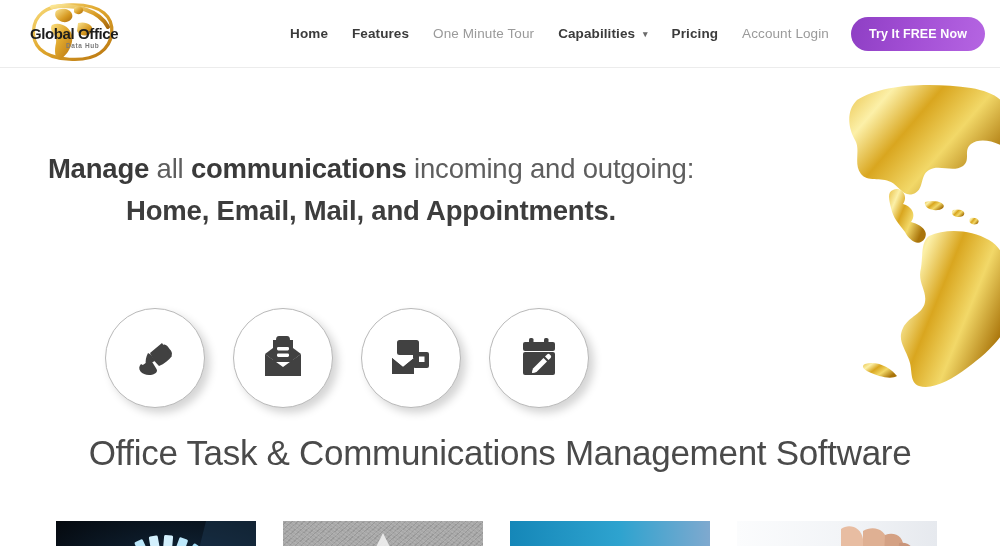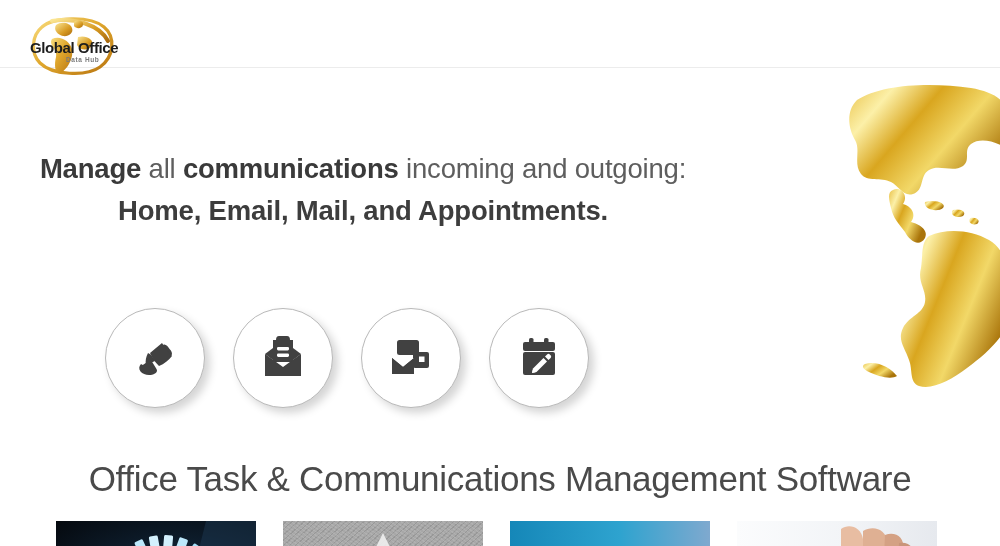--- a/index.html
+++ b/index.html
@@ -20,21 +20,21 @@
     background: #ffffff;
     border-bottom: 1px solid #ececec;
     display: flex;
     align-items: center;
     z-index: 50;
   }
 
   .logo {
     position: absolute;
     left: 22px;
-    top: 15px;
+    top: 1px;
     width: 100px;
     height: 62px;
   }
   .logo svg { display: block; }
 
   .nav {
     position: absolute;
     right: 15px;
     top: 0;
     height: 68px;
@@ -90,21 +90,21 @@
     right: -6px;
     top: 10px;
     width: 185px;
     height: 320px;
     pointer-events: none;
   }
   .globe svg { display: block; }
 
   .headline {
     position: absolute;
-    left: 8px;
+    left: 16px;
     top: 82px;
     width: 710px;
     text-align: center;
     color: #3d3d3d;
   }
   .headline .l1 {
     font-size: 27.5px;
     line-height: 38px;
     letter-spacing: -.2px;
     white-space: nowrap;
@@ -143,21 +143,21 @@
 
   
   .section-title {
     position: relative;
     width: 1000px;
     text-align: center;
     font-size: 35px;
     font-weight: 300;
     color: #4a4a4a;
     letter-spacing: -.3px;
-    margin-top: 36px;
+    margin-top: 10px;
     white-space: nowrap;
     font-family: "Liberation Sans", sans-serif;
   }
 
   
   .cards {
     position: absolute;
     left: 56px;
     top: 521px;
     display: flex;
@@ -214,20 +214,36 @@
       <path d="M34 10 C40 6, 48 8, 50 13 C52 18, 46 22, 41 21 C36 20, 31 15, 34 10 Z" fill="url(#gold2)"></path>
       <path d="M52 7 C56 4, 62 6, 61 10 C60 14, 54 14, 52 11 Z" fill="url(#gold2)"></path>
       <path d="M30 24 C38 20, 48 26, 50 34 C52 44, 44 56, 38 58 C33 60, 32 50, 34 42 C36 34, 26 30, 30 24 Z" fill="url(#gold1)"></path>
       <path d="M56 22 C64 20, 72 24, 70 30 C68 36, 58 36, 55 30 Z" fill="url(#gold2)"></path>
 
       <text x="8" y="38" font-family="Liberation Sans, sans-serif" font-size="15" font-weight="bold" fill="#1d1d1d" letter-spacing="-.4">Global Office</text>
       <text x="44" y="46.5" font-family="Liberation Sans, sans-serif" font-size="6.5" font-weight="bold" fill="#7a7a7a" letter-spacing=".6">Data Hub</text>
     </svg>
   </div>
 
+  <nav class="nav">
+
+    <span class="nav-item dark">Home</span>
+    <span class="nav-item dark">Features</span>
+    <span class="nav-item light">One Minute Tour</span>
+
+    <span class="nav-item dark">
+      <span>Capabilities</span>
+      <span class="chev">▾</span>
+    </span>
+
+    <span class="nav-item dark">Pricing</span>
+    <span class="nav-item light">Account Login</span>
+
+    <button class="cta">Try It FREE Now</button>
+  </nav>
 </div>
 
 <div class="hero">
 
   <div class="globe">
     <svg width="185" height="320" viewBox="0 0 185 320" aria-hidden="true">
       <defs>
         <linearGradient id="gmap" x1="0" y1="0" x2="1" y2="0.6">
           <stop offset="0%" stop-color="#e9c24a"></stop>
           <stop offset="22%" stop-color="#fcf0a8"></stop>

